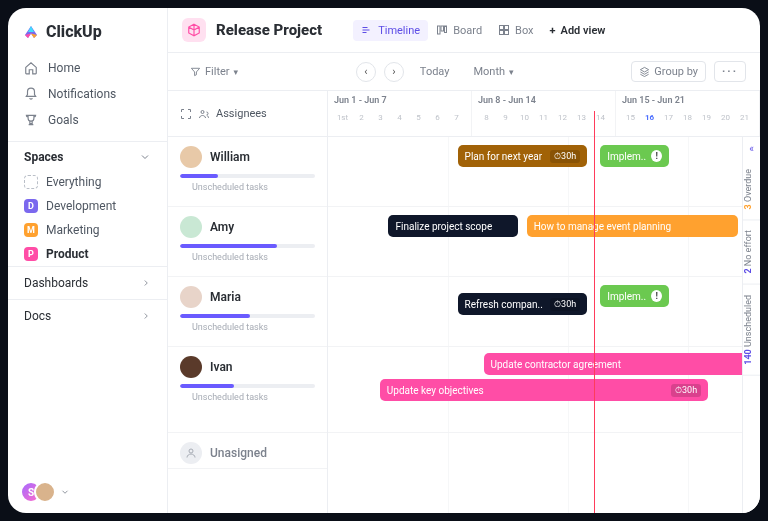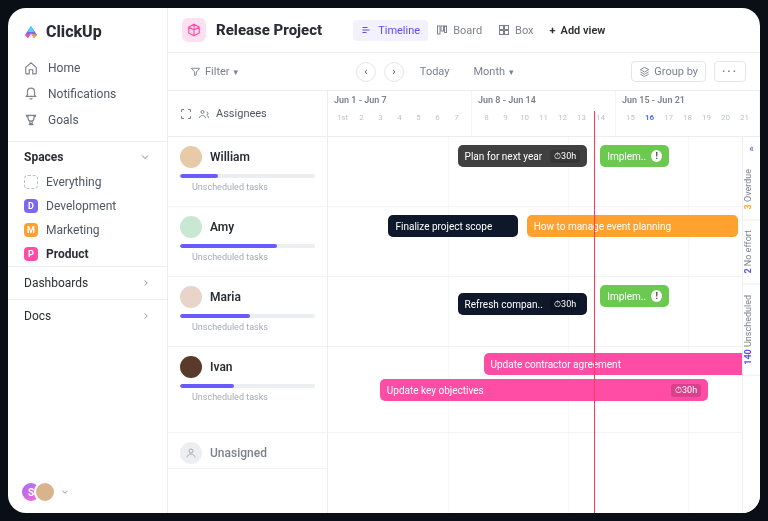--- a/index.html
+++ b/index.html
@@ -328,21 +328,21 @@
             </div>
         </div>
         <div class="today-line" style="left:61.5%;top:20px"></div>
 
         <div class="lanes">
           <div class="grid-col" style="left:27.8%"></div>
           <div class="grid-col" style="left:55.6%"></div>
           <div class="grid-col" style="left:83.3%"></div>
 
           <div class="lane">
-            <div class="task" style="background:#404040;left:30%;width:30%;top:8px">
+            <div class="task" style="background:#a16207;left:30%;width:30%;top:8px">
                 <span>Plan for next year</span>
                 <span class="hrs"><span>⏱</span><span>30h</span></span>
               </div>
             <div class="task" style="background:#6bc950;left:63%;width:16%;top:8px">
                 <span>Implem..</span>
                 <span class="dot">!</span>
               </div>
           </div>
           <div class="lane">
             <div class="task" style="background:#0f172a;left:14%;width:30%;top:8px">

